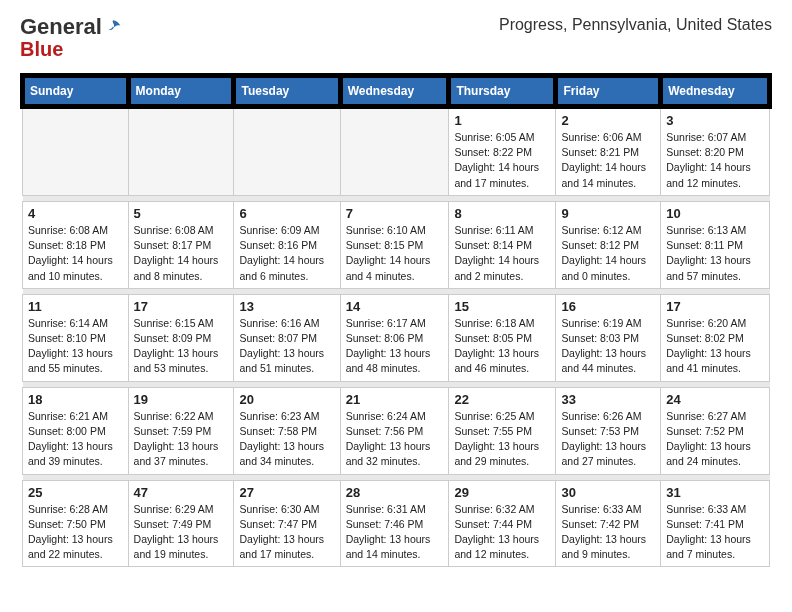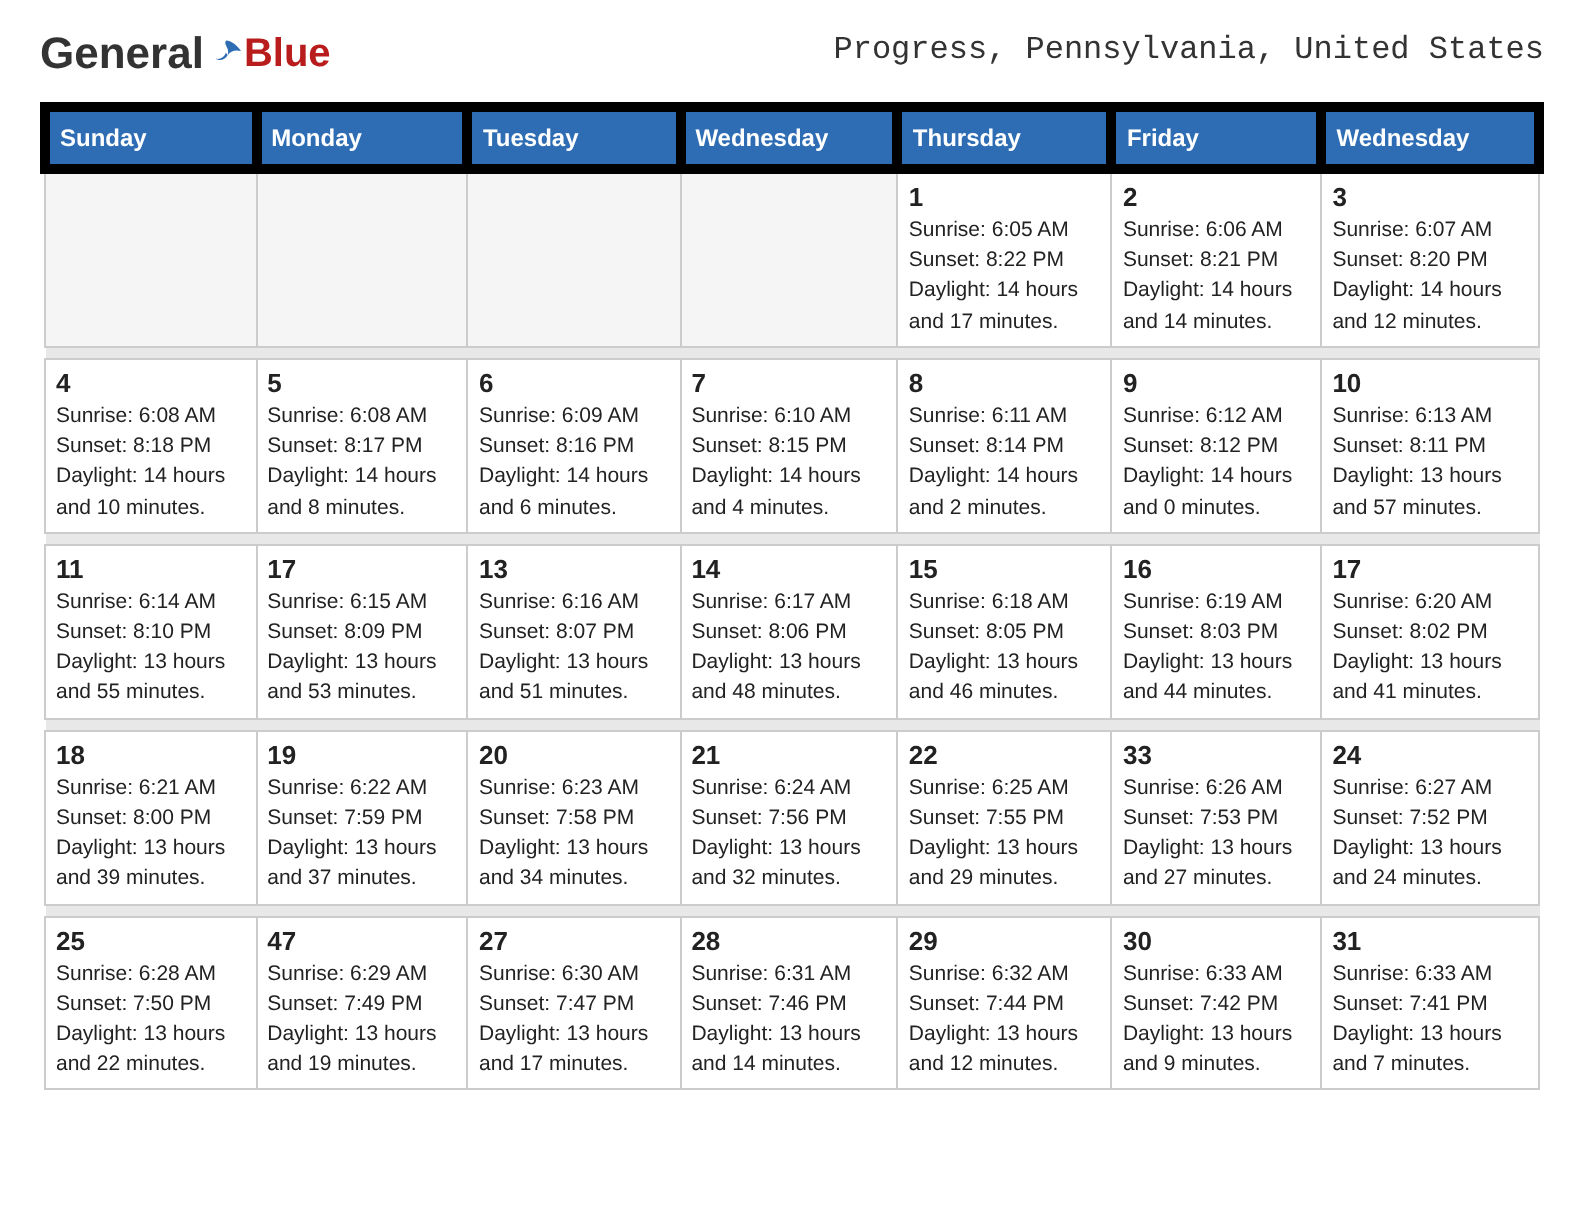--- a/index.html
+++ b/index.html
@@ -11,21 +11,21 @@
       padding: 16px 20px 20px 20px;
     }
     .header-section {
       display: flex;
       justify-content: space-between;
       align-items: flex-start;
       margin-bottom: 12px;
     }
     .logo {
       display: flex;
-      flex-direction: row;
+      flex-direction: column;
       align-items: flex-start;
     }
     .logo-text {
       display: flex;
       align-items: center;
       font-size: 22px;
       font-weight: bold;
       line-height: 1;
     }
     .logo-general { color: #333; }
@@ -40,21 +40,20 @@
     }
     .month-title {
       font-size: 36px;
       font-weight: bold;
       color: #222;
     }
     .location-title {
       font-size: 16px;
       color: #333;
       font-weight: normal;
-      font-family: Liberation Mono, monospace;
     }
     .calendar {
       width: 100%;
       border-collapse: collapse;
       font-size: 11px;
     }
     .calendar thead tr {
       background-color: #2e6db4;
     }
     .calendar thead th {

